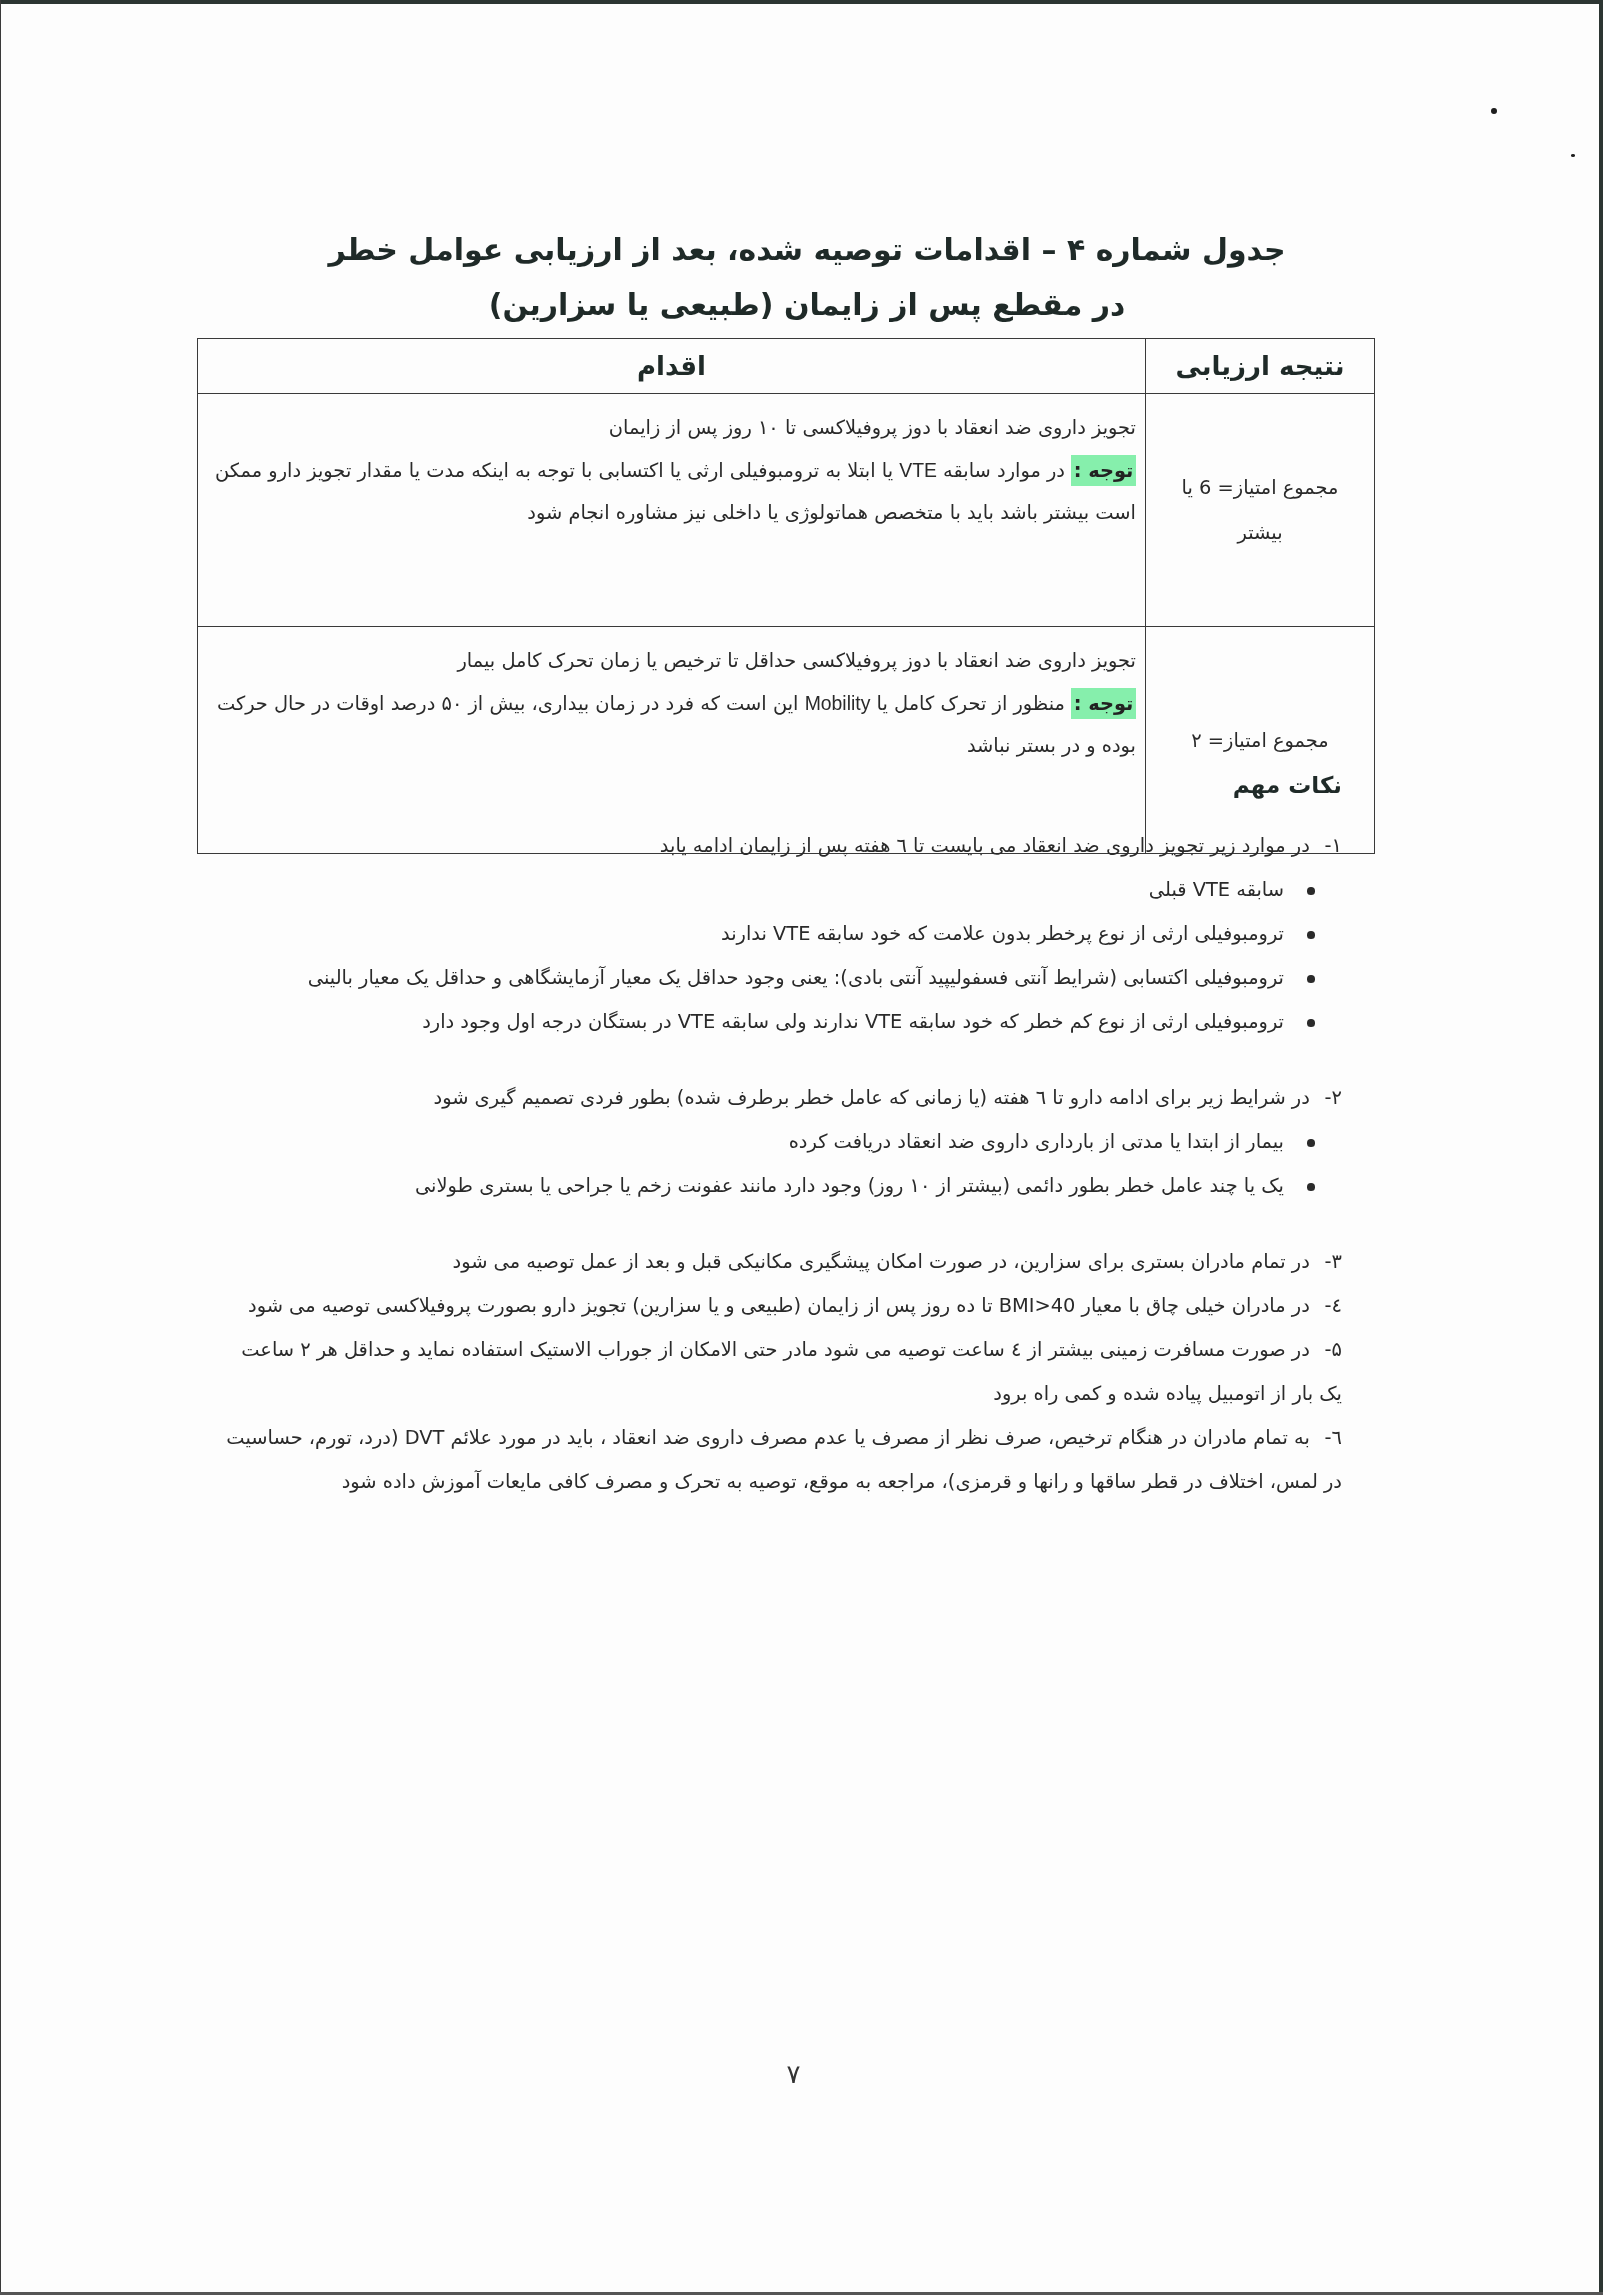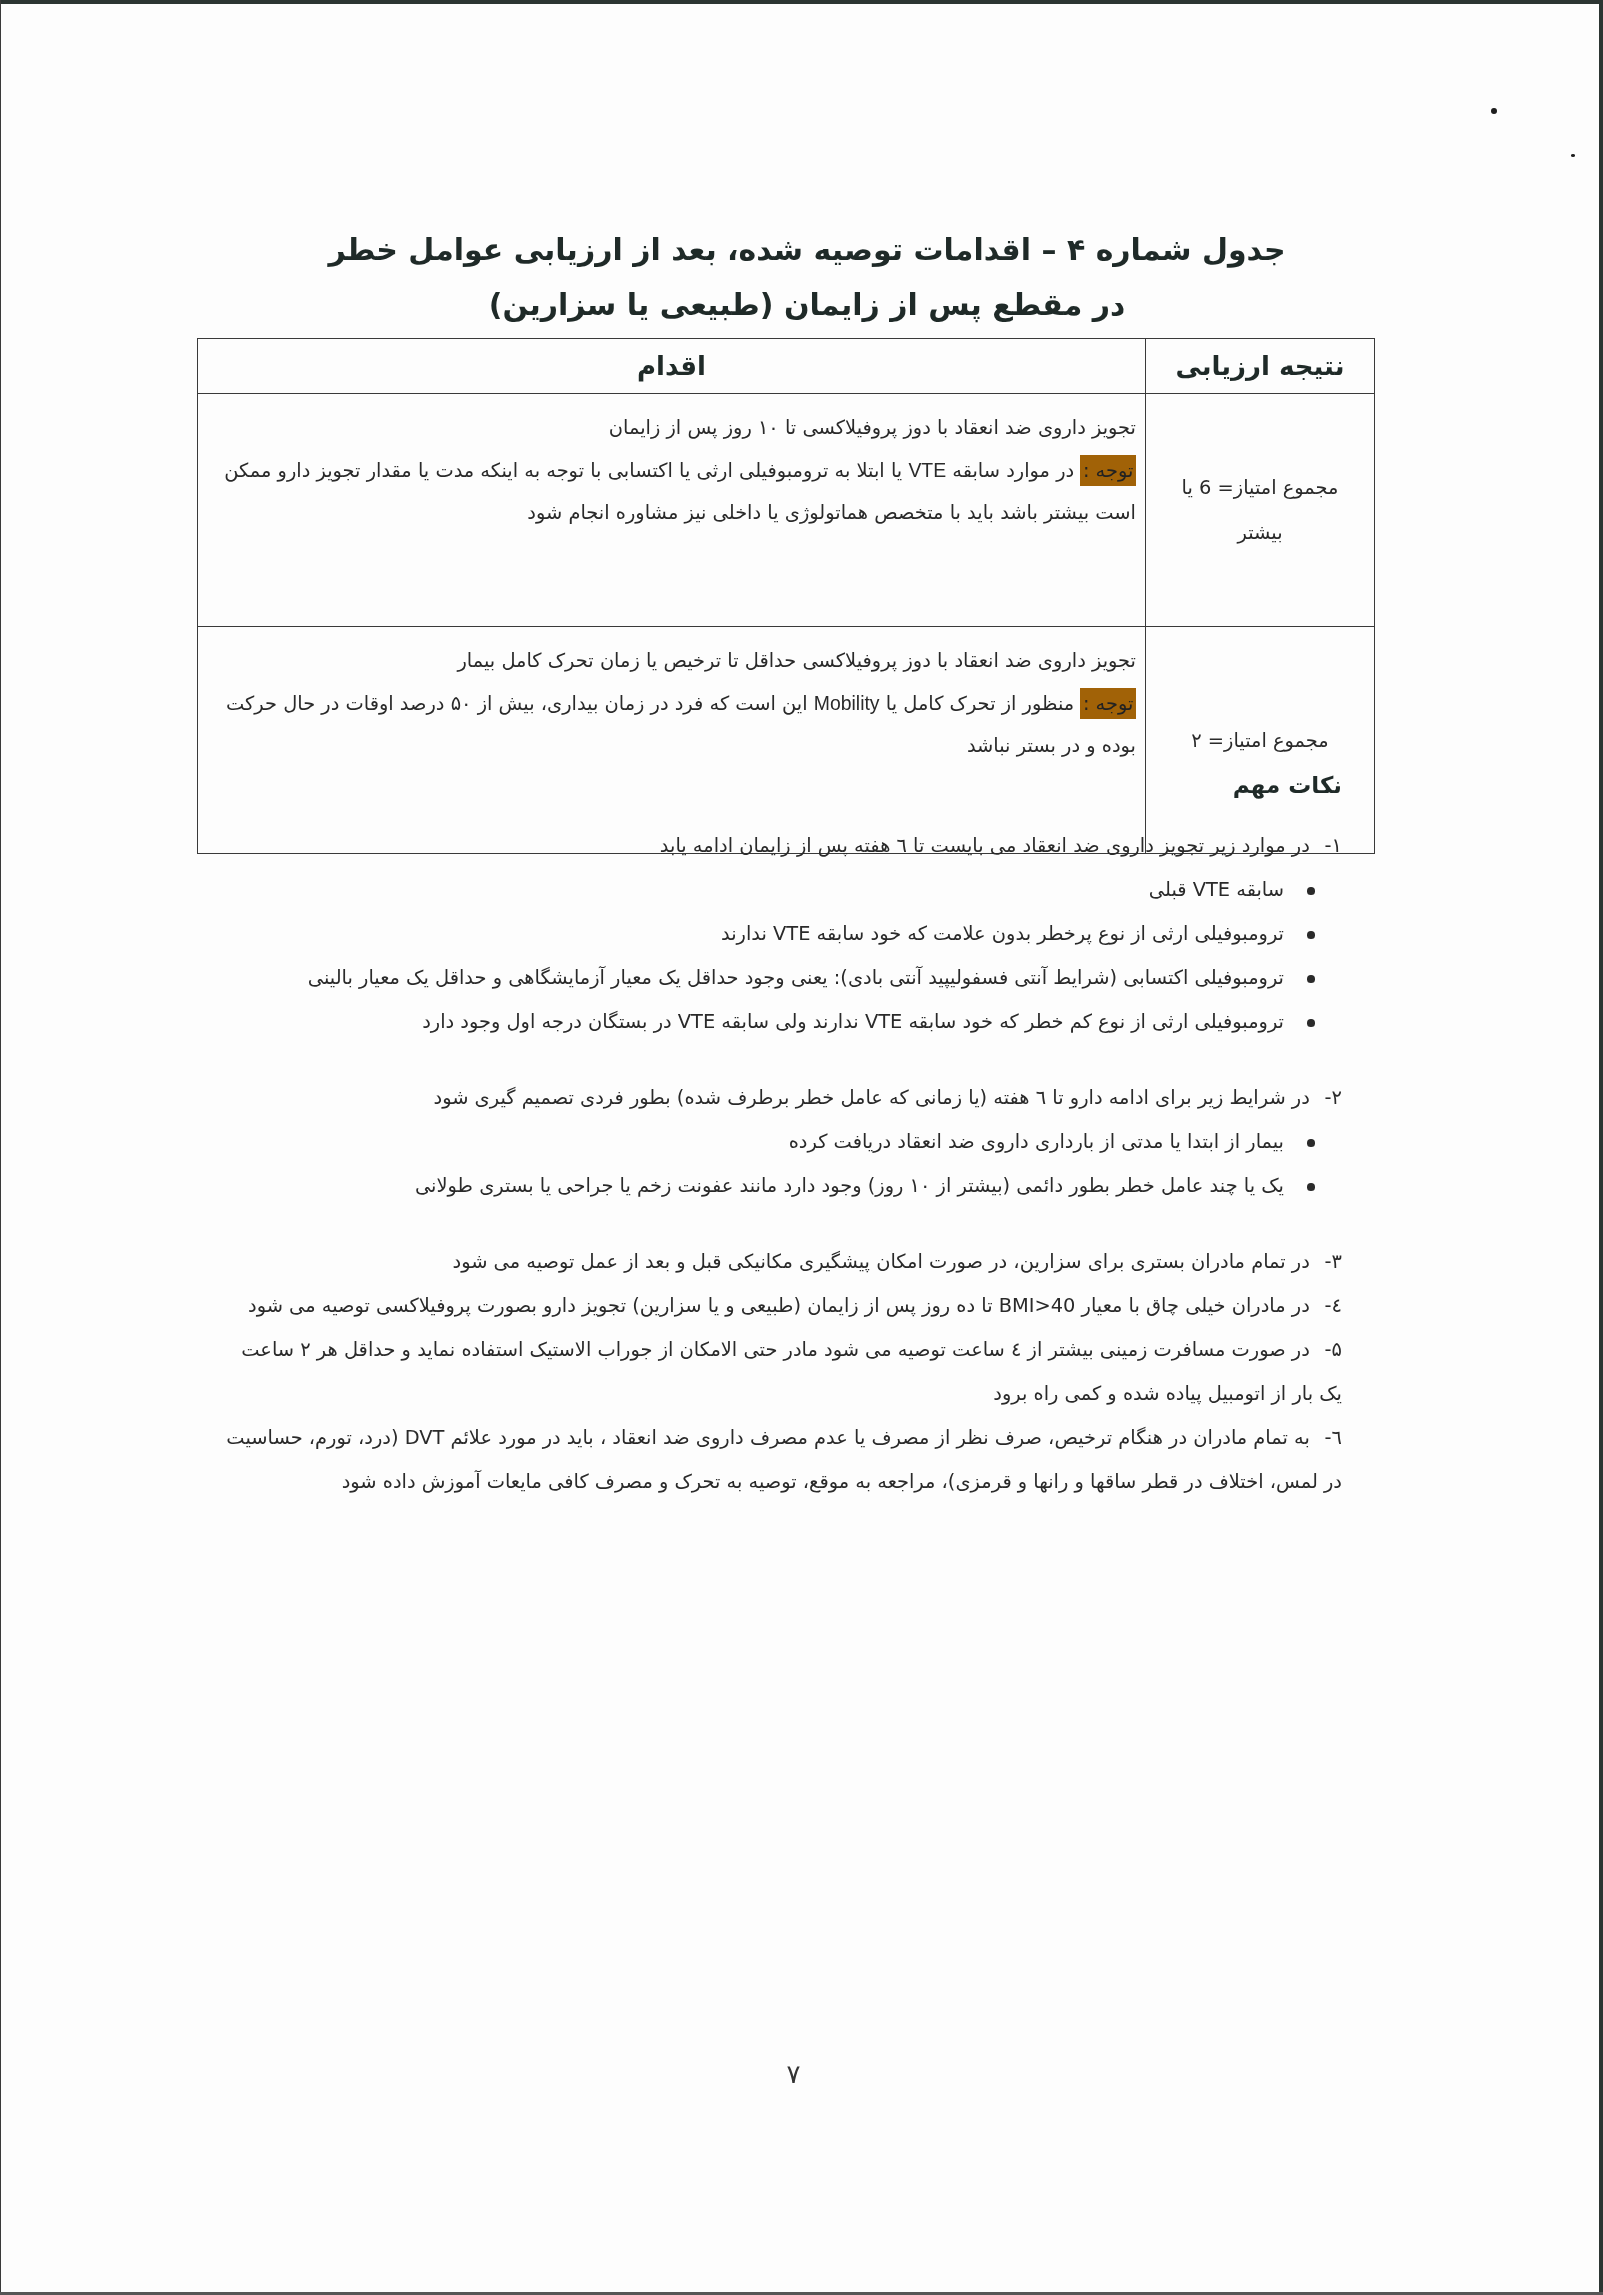--- a/index.html
+++ b/index.html
@@ -37,21 +37,21 @@
     table.main td.result-cell {
       text-align: center; font-size: 19.4px; line-height: 45px; padding: 0 19.4px;
     }
     table.main td.action-cell {
       text-align: right; font-size: 19.4px; line-height: 42px; padding: 13px 9px 32px 9px;
       vertical-align: top;
     }
     table.main tr.row-1 td { height: 187px; }
     table.main tr.row-2 td { height: 181px; }
     .note-label {
-      background: #a16207; font-weight: normal; padding: 3.9px 2.6px; color: #222;
+      background: #86efac; font-weight: bold; padding: 3.9px 2.6px; color: #222;
     }
     .ltr { direction: ltr; unicode-bidi: embed; font-family: "Liberation Sans", sans-serif; margin-top: 12px; }
 
     .notes {
       position: absolute; left: 219px; width: 1123px; top: 772px; direction: rtl; text-align: right;
       font-size: 19.4px;
     }
     .notes-heading { font-weight: bold; font-size: 23px; margin-bottom: 26px; color: #1f2a28; }
     .note-item { line-height: 44px; margin-bottom: 0; }
     .note-item .num { display: inline-block; width: 26px; }

